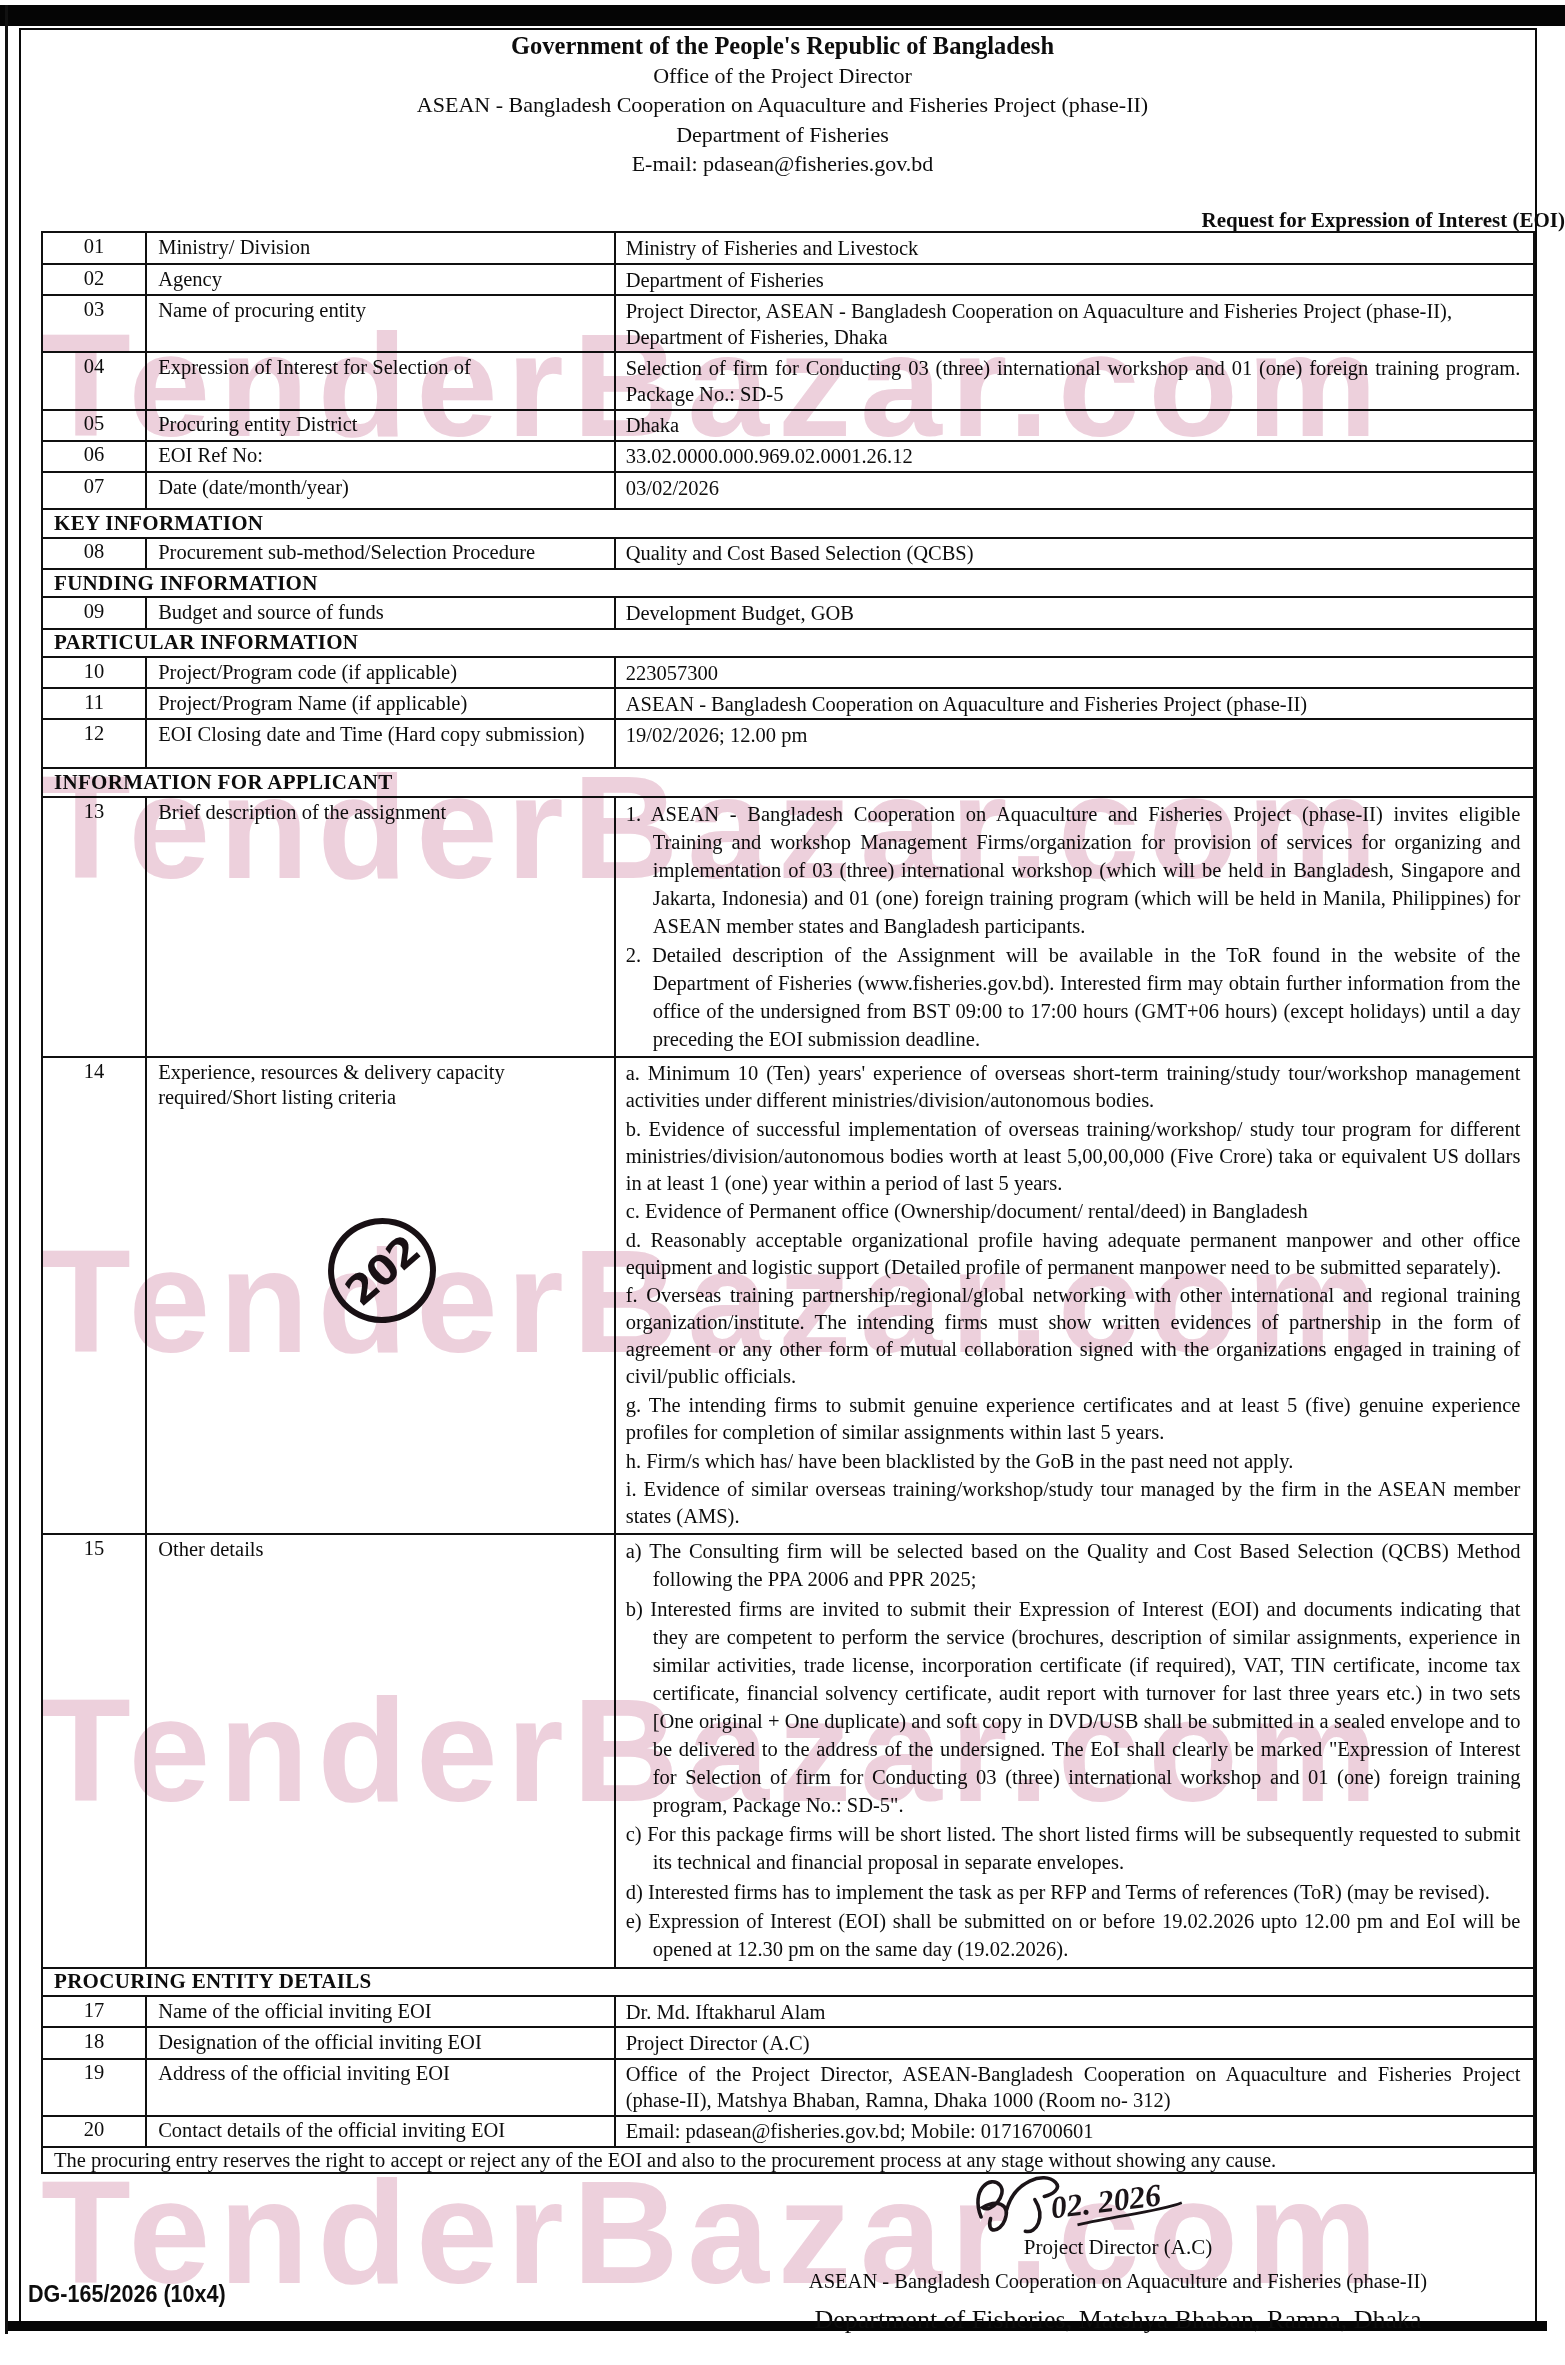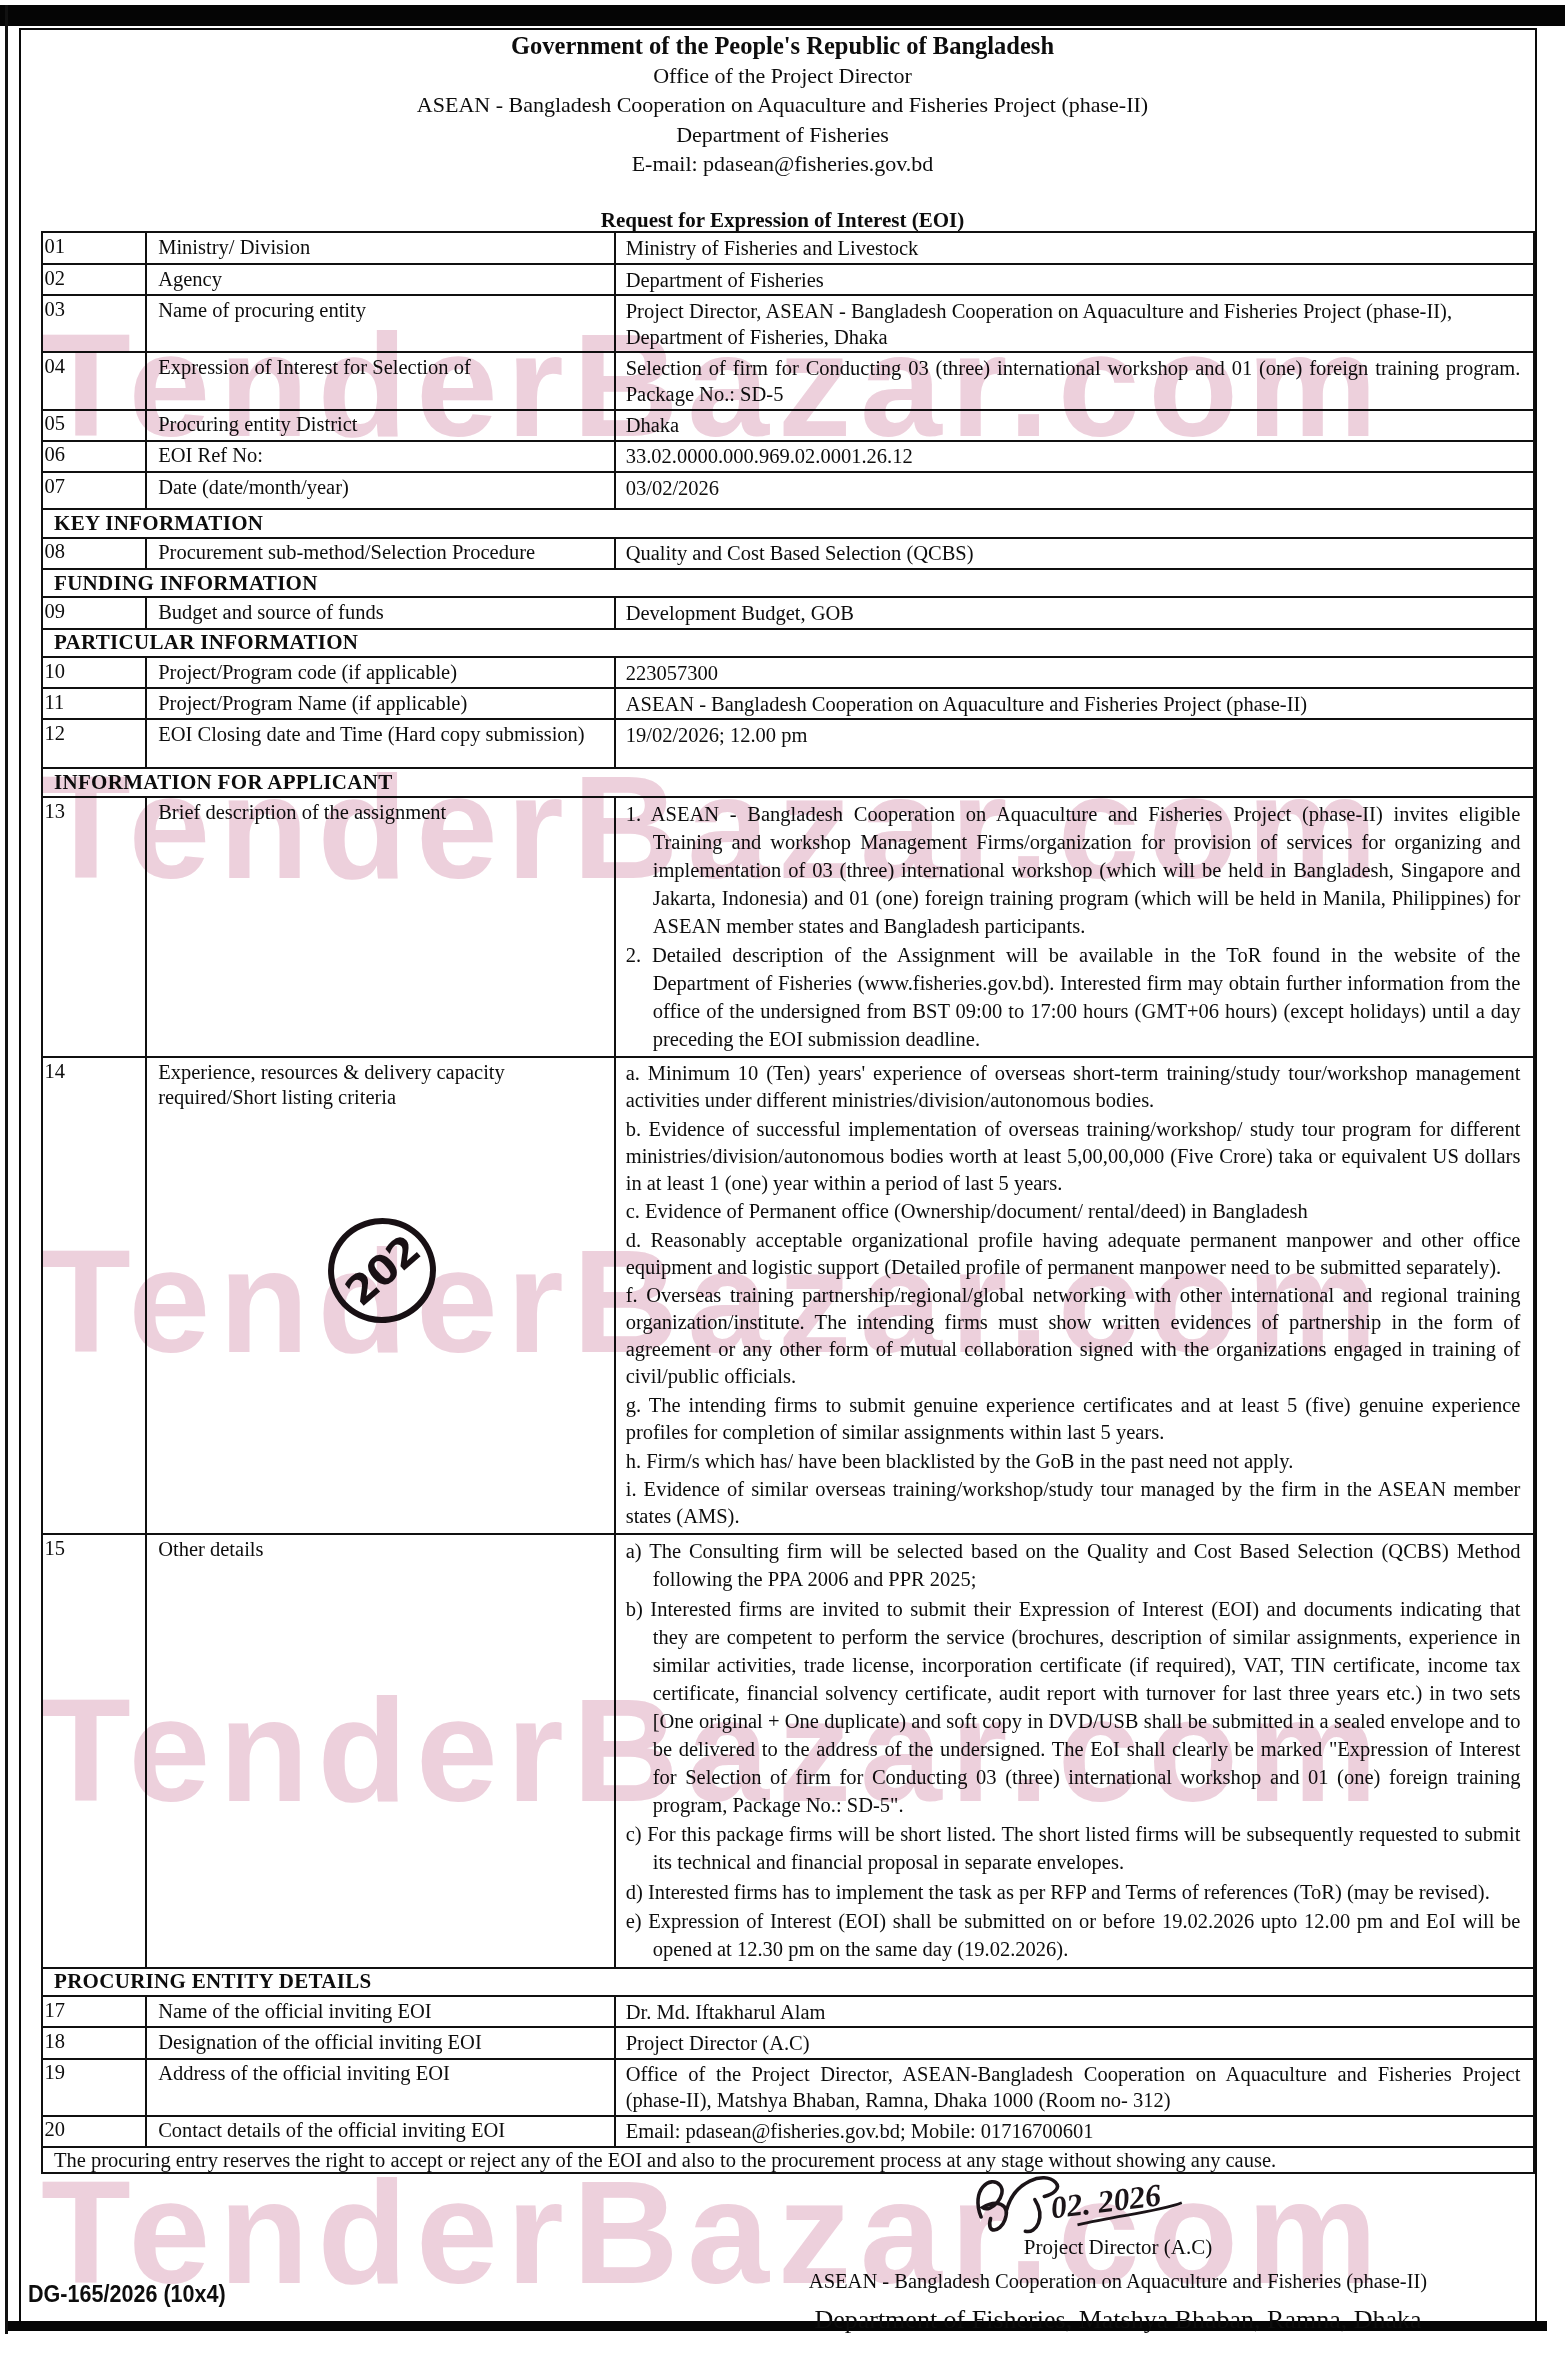--- a/index.html
+++ b/index.html
@@ -14,27 +14,27 @@
                border:2.4px solid #0a0a0a; box-sizing:border-box; }
   .bottom-bar{ position:absolute; left:8px; top:2321px; width:1539px; height:10.3px; background:#050505; }
 
   
   .hdr { position:absolute; left:0; width:1565px; text-align:center; }
   .hdr-1 { top:32px;  font-size:24.5px; font-weight:bold; }
   .hdr-2 { top:63px;  font-size:22px; }
   .hdr-3 { top:92px; font-size:22px; }
   .hdr-4 { top:122px; font-size:22px; }
   .hdr-5 { top:151px; font-size:22px; }
-  .hdr-title { top:208px; font-size:21px; font-weight:bold; }
+  .hdr-title { top:208px; font-size:21px; font-weight:bold;text-align:right; }
 
   
   #doc-table { position:absolute; left:41px; top:231px; width:1494px;
                border-collapse:collapse; table-layout:fixed; z-index:1; }
   #doc-table td { border:2.4px solid #101010; vertical-align:top; overflow:hidden; }
-  .no-cell    { width:99px; font-size:20.5px; padding:1.6px 1.6px; }
+  .no-cell    { width:99px; text-align:center; font-size:20.5px; padding:1.6px 1.6px; }
   .label-cell { width:448px; font-size:20.5px; line-height:25px; padding:1.6px 8px 1.6px 11px; }
   .value-cell { font-size:20.5px; line-height:26px; padding:1.6px 12.6px 1.6px 9.5px; }
   .section-cell { font-weight:bold; font-size:21px; letter-spacing:0.3px; padding:0.8px 8px 0.8px 11px; }
   .note-cell  { font-size:20.5px; padding:0.8px 8px 0.8px 11px;margin-left:16px; }
   .para { margin:0 0 1.6px 0; text-align:justify; }
 
   
   #doc-table tr:nth-child(1){height:32px} #doc-table tr:nth-child(2){height:29px}
   #doc-table tr:nth-child(3){height:55px} #doc-table tr:nth-child(4){height:55px}
   #doc-table tr:nth-child(5){height:28px} #doc-table tr:nth-child(6){height:26px}

